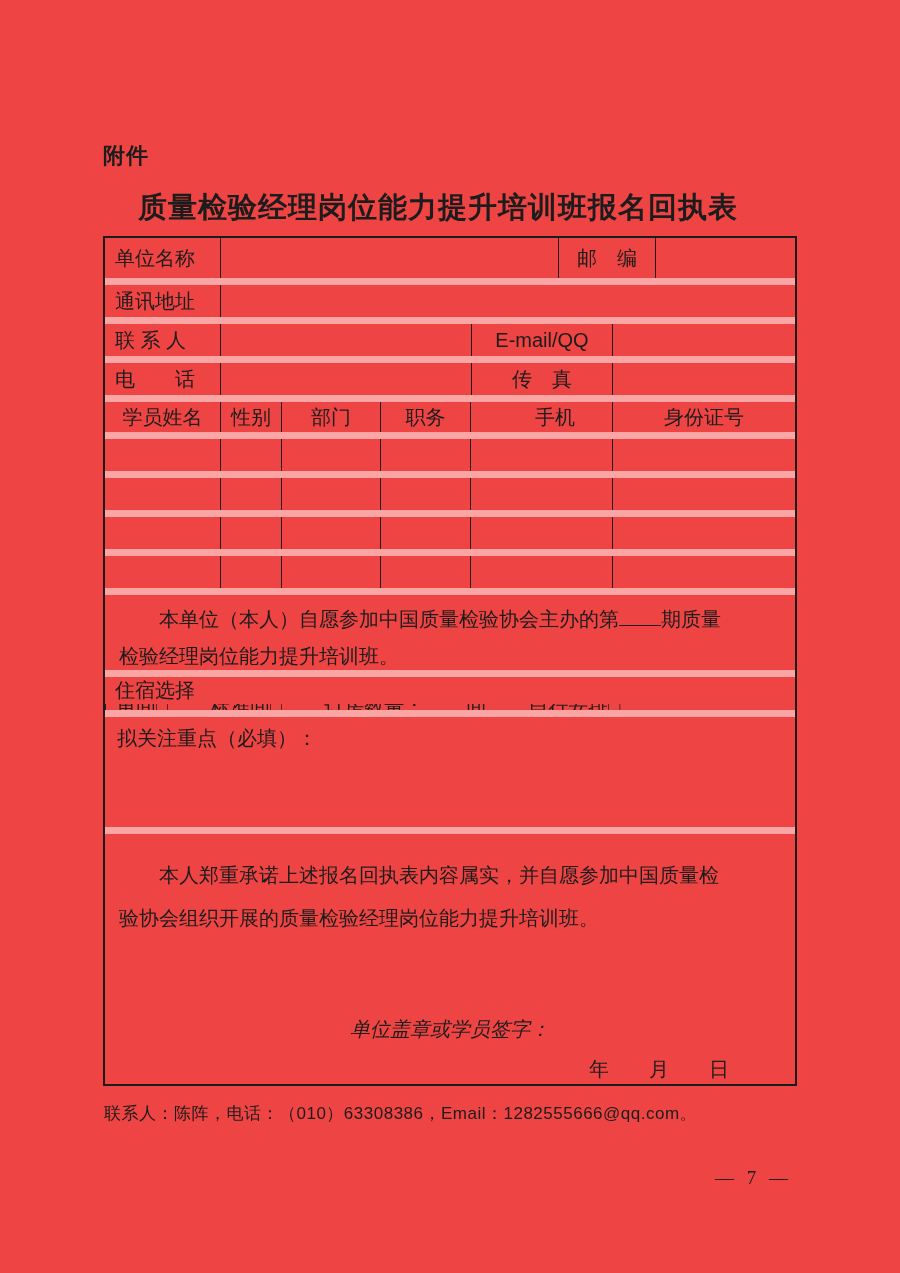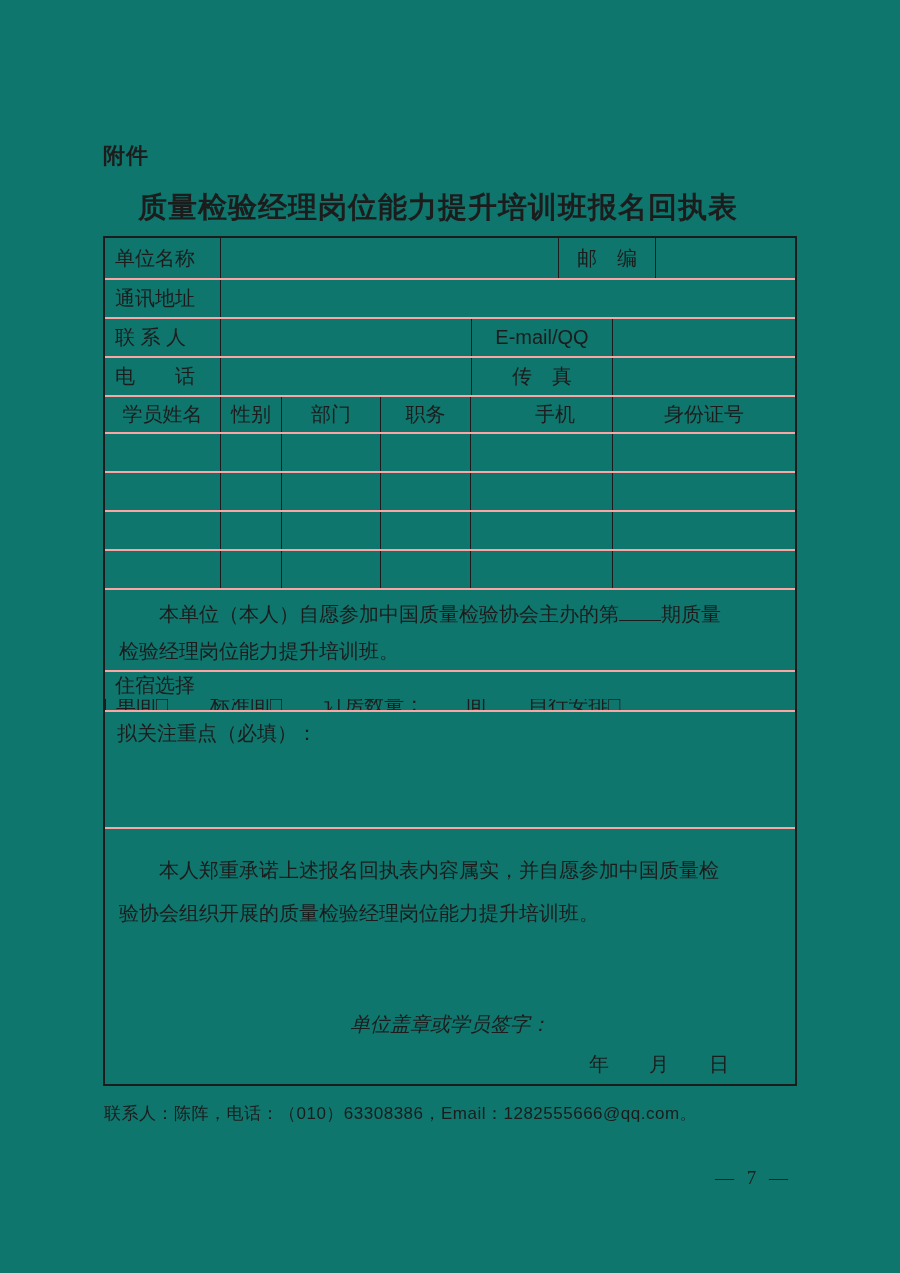--- a/index.html
+++ b/index.html
@@ -1,40 +1,40 @@
 <!DOCTYPE html>
 <html><head>
 <meta charset="utf-8">
 <style>
   html,body{margin:0;padding:0;background:#e8e8e8;}
   .page{
     position:relative;
     width:900px;height:1273px;
     margin:0 auto;
-    background:#0f766e;
+    background:#ef4444;
     font-family:"Liberation Sans","DejaVu Sans",sans-serif;
     color:#1c1c1c;
     overflow:hidden;
   }
   .attachment{
     position:absolute;left:103px;top:141px;
     font-size:22px;font-weight:600;letter-spacing:1px;
   }
   .doc-title{
     position:absolute;left:91px;top:188px;width:694px;
     text-align:center;font-size:29px;font-weight:700;letter-spacing:1px;
   }
   
   .form-table{
     position:absolute;left:103px;top:236px;width:694px;
     border:2px solid #1c1c1c;
     box-sizing:border-box;
     font-size:20px;
   }
-  .row{display:flex;border-top:2px solid #fca5a5;box-sizing:border-box;}
+  .row{display:flex;border-top:7px solid #fca5a5;box-sizing:border-box;}
   .row.first{border-top:none;}
   .cell{
     border-left:1px solid #1c1c1c;
     box-sizing:border-box;
     display:flex;align-items:center;
     padding:0 10px;
     overflow:hidden;white-space:pre;
   }
   .cell.firstcol{border-left:none;}
   .center{justify-content:center;padding:0 2px;}

